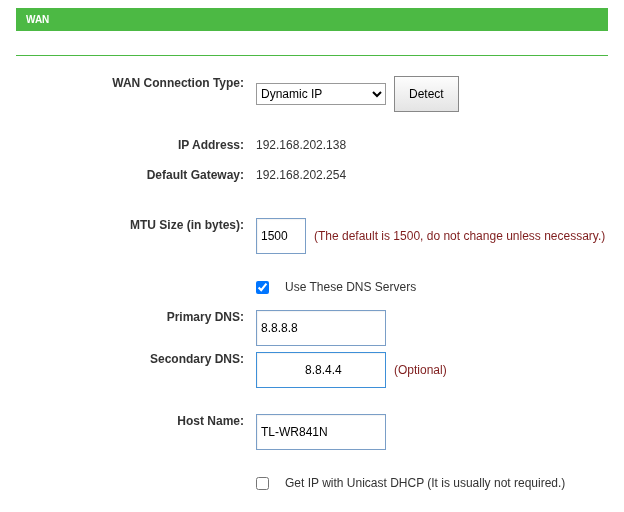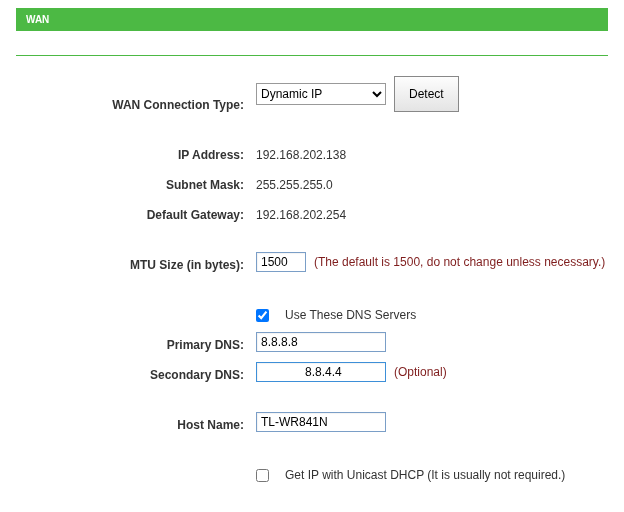--- a/index.html
+++ b/index.html
@@ -24,21 +24,21 @@
       margin: 0 16px;
       padding-top: 10px;
     }
     hr.green-line {
       border: none;
       border-top: 1px solid #4cb944;
       margin: 0 16px;
     }
     .form-row {
       display: flex;
-      align-items: flex-end;
+      align-items: flex-start;
       margin: 6px 0;
       min-height: 24px;
     }
     .label-col {
       width: 240px;
       text-align: right;
       font-weight: bold;
       padding-right: 12px;
       color: #333;
     }
@@ -51,21 +51,21 @@
       color: #333;
     }
     select {
       width: 130px;
       height: 22px;
       font-size: 12px;
       border: 1px solid #999;
       background: #fff;
     }
     input[type="text"] {
-      height: 20px;
+      height: 36px;
       font-size: 12px;
       border: 1px solid #7a9ec7;
       padding: 1px 4px;
       box-shadow: inset 1px 1px 1px rgba(0,0,0,0.05);
     }
     input[type="text"].focused {
       border: 1px solid #3d8fd8;
       outline: none;
       padding-left: 48px;
     }
@@ -118,26 +118,20 @@
 
   <div class="gap-row"></div>
 
   <div class="form-row">
     <div class="label-col">IP Address:</div>
     <div class="value-col">
       <span class="static-text">192.168.202.138</span>
     </div>
   </div>
 
-  <div class="form-row">
-    <div class="label-col">Subnet Mask:</div>
-    <div class="value-col">
-      <span class="static-text">255.255.255.0</span>
-    </div>
-  </div>
 
   <div class="form-row">
     <div class="label-col">Default Gateway:</div>
     <div class="value-col">
       <span class="static-text">192.168.202.254</span>
     </div>
   </div>
 
 
   <div class="gap-row"></div>

